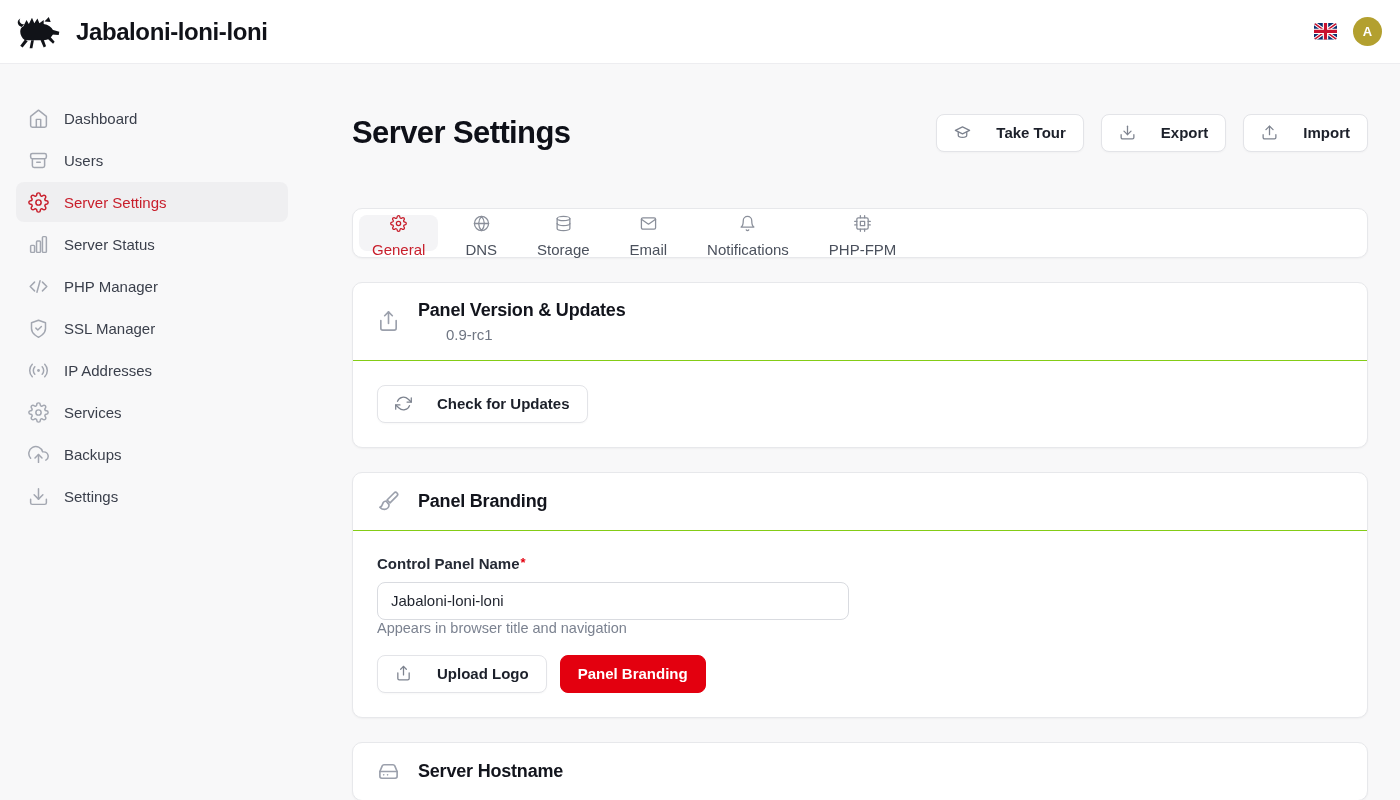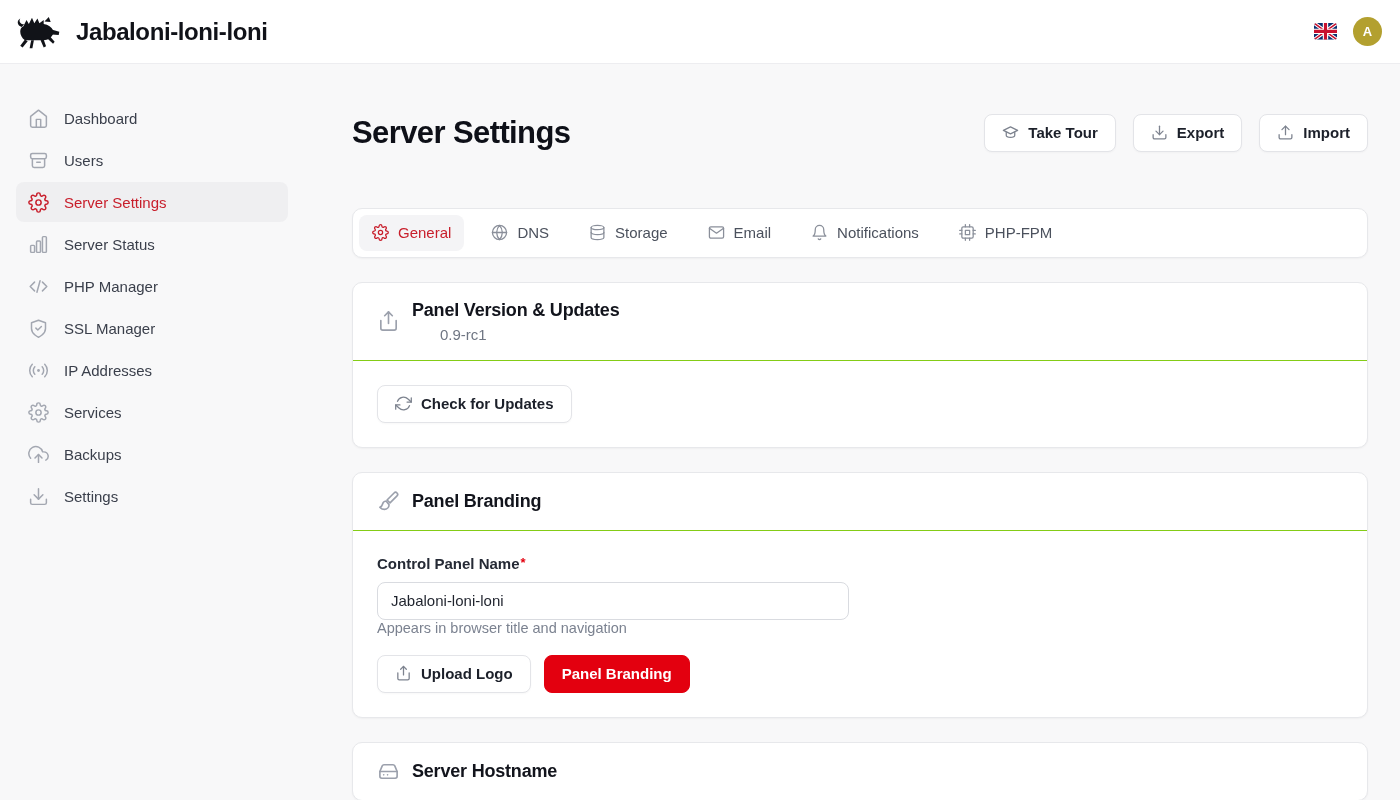--- a/index.html
+++ b/index.html
@@ -36,47 +36,47 @@
   .nav-ic { width:21px; height:21px; color:#a3a7b1; display:flex; flex-shrink:0; }
   .nav-ic svg { width:100%; height:100%; }
   .nav-item.active { background:#efeff1; color:#c81e2b; font-weight:500; }
   .nav-item.active .nav-ic { color:#c81e2b; }
   
   .main { flex:1; min-width:0; padding:26px 32px 0 48px; }
   .page-head { display:flex; align-items:center; justify-content:space-between; margin-bottom:32px; }
   .page-title { font-size:31px; font-weight:bold; letter-spacing:-0.6px; color:#0e1018; line-height:44px; }
   .actions { display:flex; gap:17px; }
   .btn {
-    display:inline-flex; align-items:center; gap:9px; height:38px; padding:0 17px;
+    display:inline-flex; align-items:center; gap:25px; height:38px; padding:0 17px;
     background:#fff; border:1px solid #e3e4e8; border-radius:8px;
     font-family:inherit; font-size:15px; font-weight:600; color:#1c202a; cursor:pointer;
     box-shadow:0 1px 2px rgba(16,18,25,.03);
   }
   .btn .ic { width:17px; height:17px; color:#7d838f; flex-shrink:0; }
   .btn.primary { background:#e3000f; border-color:#e3000f; color:#fff; box-shadow:none; }
   .ic svg { width:100%; height:100%; display:block; }
   
   .tabbar {
     background:#fff; border:1px solid #e7e8eb; border-radius:10px;
     padding:6px; display:flex; gap:14px; margin-bottom:24px;
     box-shadow:0 1px 2px rgba(16,18,25,.04);
   }
   .tab {
     display:flex; align-items:center; gap:9px; height:36px; padding:0 13px;
-    border-radius:8px; font-size:15px; color:#4b515d; cursor:pointer; white-space:nowrap;
+    border-radius:8px; font-size:15px; color:#4b515d; cursor:pointer; white-space:nowrap;flex-direction:column;
   }
   .tab .ic { width:17px; height:17px; color:#8a8f9a; }
   .tab.active { background:#f4f4f6; color:#c81e2b; }
   .tab.active .ic { color:#c81e2b; }
   
   .card {
     background:#fff; border:1px solid #e7e8eb; border-radius:10px;
     margin-bottom:24px; box-shadow:0 1px 2px rgba(16,18,25,.04);
   }
-  .card-head { display:flex; align-items:center; gap:12px; padding:17px 24px; }
+  .card-head { display:flex; align-items:center; gap:18px; padding:17px 24px; }
   .card-head .ic { width:23px; height:23px; color:#9ba0ac; flex-shrink:0; }
   .card-title { font-size:18px; font-weight:bold; color:#12141c; letter-spacing:-0.2px; }
   .card-sub { font-size:15px; color:#6f7683; margin-top:5px;margin-left:28px; }
   .card-body { border-top:1px solid #84cc16; padding:24px; }
   .field-label { font-size:15px; font-weight:600; color:#252a35; }
   .req { color:#e3000f; font-size:13px; vertical-align:top; margin-left:1px; }
   .text-input {
     display:block; margin-top:9px; width:472px; height:38px;
     border:1px solid #d9dbe0; border-radius:8px; padding:0 13px;
     font-family:inherit; font-size:15px; color:#1f232d; background:#fff; outline:none;

